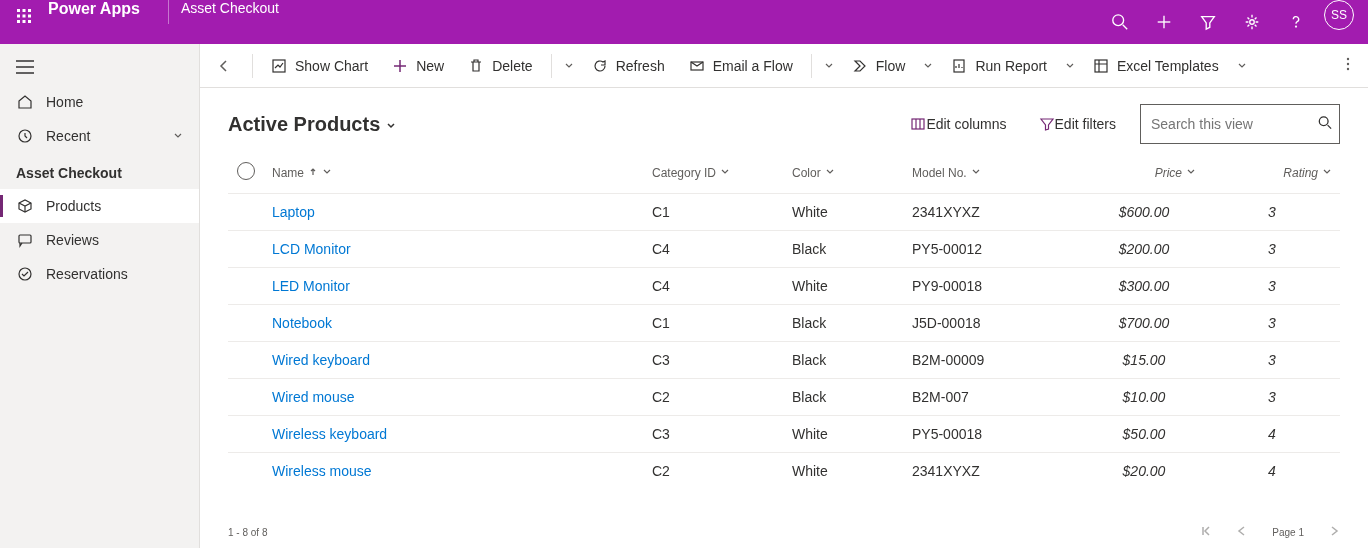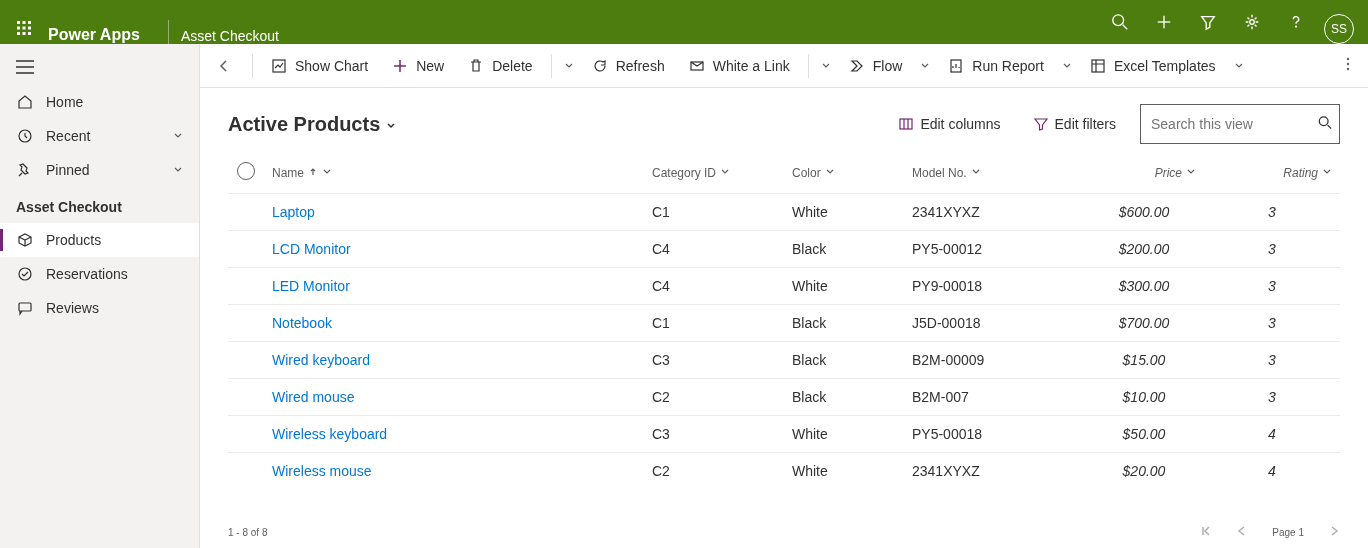--- a/index.html
+++ b/index.html
@@ -1,19 +1,19 @@
 <!DOCTYPE html>
 <html><head>
   <meta charset="utf-8">
   <style>
     * { margin: 0; padding: 0; box-sizing: border-box; font-family: 'Segoe UI', Tahoma, sans-serif; }
     body { width: 1368px; height: 548px; overflow: hidden; background: #fff; font-size: 14px; color: #323130; }
     
     
-    .top-bar { height: 44px; background: #4d7c0f; display: flex; align-items: flex-end; color: #fff; padding: 0 8px; }
+    .top-bar { height: 44px; background: #a21caf; display: flex; align-items: flex-start; color: #fff; padding: 0 8px; }
     .top-bar .waffle { width: 32px; height: 32px; display: flex; align-items: center; justify-content: center; cursor: pointer; }
     .waffle svg { width: 16px; height: 16px; }
     .top-bar .app-name { font-weight: 600; font-size: 16px; margin-left: 8px; margin-right: 16px; }
     .top-bar .divider { width: 1px; height: 24px; background: rgba(255,255,255,0.4); margin: 0 12px; }
     .top-bar .page-name { font-size: 14px; }
     .top-bar .spacer { flex: 1; }
     .top-bar .icon-btn { width: 44px; height: 44px; display: flex; align-items: center; justify-content: center; cursor: pointer; }
     .top-bar .icon-btn svg { width: 18px; height: 18px; stroke: #fff; fill: none; }
     .top-bar .avatar { width: 30px; height: 30px; border: 1px solid #fff; border-radius: 50%; display: flex; align-items: center; justify-content: center; font-size: 12px; margin: 0 6px; cursor: pointer; }
     
@@ -39,21 +39,21 @@
     .cmdbar .cmd .plus { color: #742774; }
     .cmdbar .chev-split { padding: 6px 4px; cursor: pointer; }
     .cmdbar .sep { width: 1px; height: 24px; background: #e1dfdd; margin: 0 4px; }
     .cmdbar .spacer { flex: 1; }
     .cmdbar .more { padding: 6px 10px; cursor: pointer; }
     
     
     .viewhead { display: flex; align-items: center; padding: 16px 28px 8px; gap: 16px; }
     .viewhead .title { font-size: 20px; font-weight: 600; display: flex; align-items: center; gap: 6px; cursor: pointer; }
     .viewhead .spacer { flex: 1; }
-    .viewhead .tool { display: flex; align-items: center; gap: 6px; cursor: pointer; color: #323130; padding: 4px 8px; }
+    .viewhead .tool { display: flex; align-items: center; cursor: pointer; color: #323130; padding: 4px 8px; }
     .viewhead .tool svg { width: 16px; height: 16px; stroke: #742774; fill: none; }
     .viewhead .search-box { position: relative; }
     .viewhead .search-box input { width: 200px; height: 40px; border: 1px solid #605e5c; padding: 0 32px 0 10px; font-size: 14px; outline: none; }
     .viewhead .search-box .sicon { position: absolute; right: 8px; top: 50%; transform: translateY(-50%); }
     
     
     .table-wrap { flex: 1; overflow: auto; padding: 0 28px; }
     table { width: 100%; border-collapse: collapse; }
     thead th { text-align: left; padding: 10px 8px; font-weight: 400; color: #605e5c; font-size: 12px; cursor: pointer; white-space: nowrap; }
     thead th .hwrap { display: flex; align-items: center; gap: 4px; }
@@ -155,59 +155,47 @@
           <svg viewBox="0 0 16 16" fill="none" stroke="#323130" stroke-width="1.2">
             <circle cx="8" cy="8" r="6"></circle>
             <path d="M8 5v3l2 2"></path>
           </svg>
         </span>
       <span>Recent</span>
       <span class="chev"><svg width="10" height="10" viewBox="0 0 10 10" fill="none" stroke="#605e5c" stroke-width="1.2">
             <path d="M2 3l3 3 3-3"></path>
           </svg></span>
     </div>
-    <div class="nav-item">
-      <span class="icon">
-          <svg viewBox="0 0 16 16" fill="none" stroke="#323130" stroke-width="1.2">
-            <path d="M6 2l4 4-1 3 2 2-3 1-4-4 1-3-2-2z"></path>
-            <line x1="5" y1="11" x2="2" y2="14"></line>
-          </svg>
-        </span>
-      <span>Pinned</span>
-      <span class="chev"><svg width="10" height="10" viewBox="0 0 10 10" fill="none" stroke="#605e5c" stroke-width="1.2">
-            <path d="M2 3l3 3 3-3"></path>
-          </svg></span>
-    </div>
     <div class="section-label">Asset Checkout</div>
     <div class="nav-item active">
       <span class="icon">
           <svg viewBox="0 0 16 16" fill="none" stroke="#323130" stroke-width="1.2">
             <path d="M2 5l6-3 6 3v6l-6 3-6-3z"></path>
             <path d="M2 5l6 3 6-3M8 8v6"></path>
           </svg>
         </span>
       <span>Products</span>
     </div>
     <div class="nav-item">
       <span class="icon">
           <svg viewBox="0 0 16 16" fill="none" stroke="#323130" stroke-width="1.2">
-            <circle cx="8" cy="8" r="6"></circle>
-            <path d="M5 8l2 2 4-4"></path>
+            <rect x="2" y="3" width="12" height="8" rx="1"></rect>
+            <path d="M5 11l-2 3v-3"></path>
           </svg>
         </span>
-      <span>Reservations</span>
+      <span>Reviews</span>
     </div>
     <div class="nav-item">
       <span class="icon">
           <svg viewBox="0 0 16 16" fill="none" stroke="#323130" stroke-width="1.2">
-            <rect x="2" y="3" width="12" height="8" rx="1"></rect>
-            <path d="M5 11l-2 3v-3"></path>
+            <circle cx="8" cy="8" r="6"></circle>
+            <path d="M5 8l2 2 4-4"></path>
           </svg>
         </span>
-      <span>Reviews</span>
+      <span>Reservations</span>
     </div>
   </div>
 
   <div class="main">
 
     <div class="cmdbar">
       <div class="backbtn">
           <svg width="16" height="16" viewBox="0 0 16 16" fill="none" stroke="#605e5c" stroke-width="1.5">
             <path d="M10 3L5 8l5 5"></path>
           </svg>
@@ -241,21 +229,21 @@
         <svg viewBox="0 0 16 16" fill="none" stroke="#323130" stroke-width="1.2">
             <path d="M13 8a5 5 0 1 1-2-4l2-1v4h-4"></path>
           </svg>
         <span>Refresh</span>
       </div>
       <div class="cmd">
         <svg viewBox="0 0 16 16" fill="none" stroke="#323130" stroke-width="1.2">
             <rect x="2" y="4" width="12" height="8"></rect>
             <path d="M2 4l6 4 6-4"></path>
           </svg>
-        <span>White a Link</span>
+        <span>Email a Flow</span>
       </div>
       <div class="sep"></div>
       <div class="chev-split"><svg width="10" height="10" viewBox="0 0 10 10" fill="none" stroke="#605e5c" stroke-width="1.2">
             <path d="M2 3l3 3 3-3"></path>
           </svg></div>
       <div class="cmd">
         <svg viewBox="0 0 16 16" fill="none" stroke="#323130" stroke-width="1.2">
             <path d="M3 3h5l5 5-5 5H3l5-5z"></path>
           </svg>
         <span>Flow</span>

